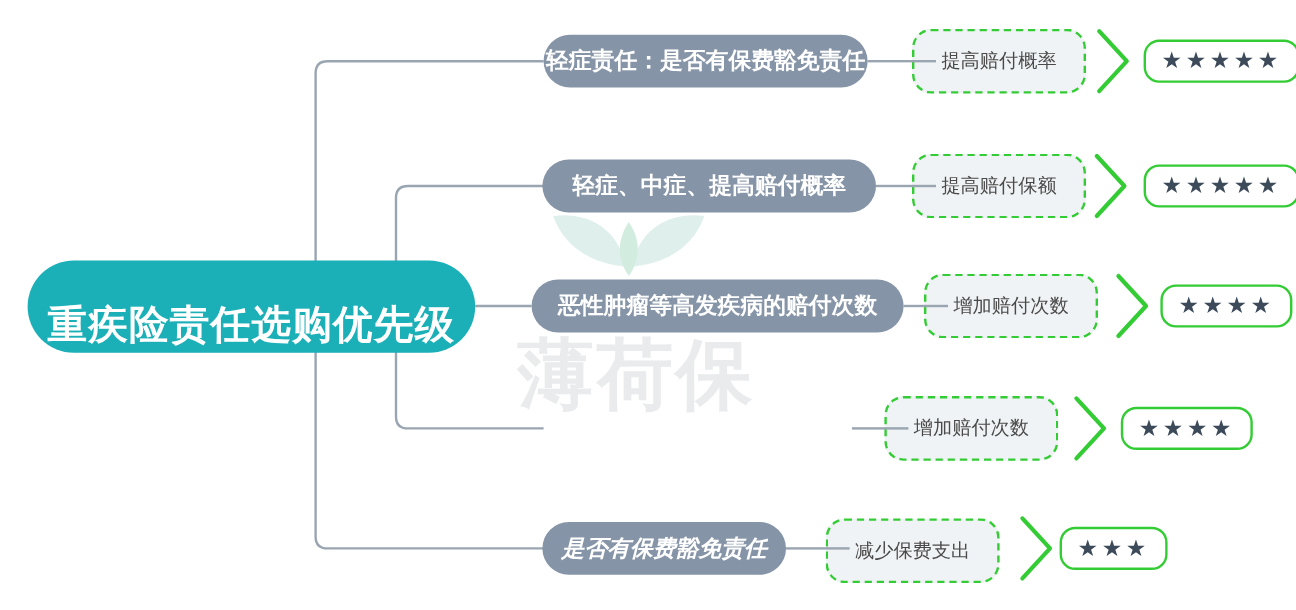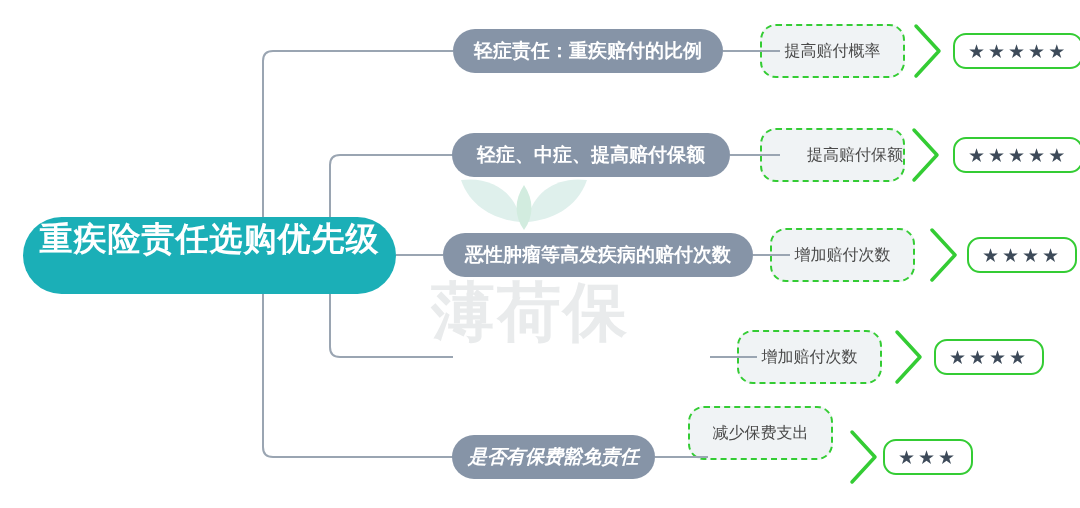--- a/index.html
+++ b/index.html
@@ -15,42 +15,42 @@
   .wm{position:absolute;z-index:0;}
   .wm-logo{left:458px;top:172px;}
   .wm-name{left:414px;top:280px;width:232px;font-size:64px;line-height:1;
     font-weight:bold;color:var(--wm-text);letter-spacing:2px;text-align:center;white-space:nowrap;}
 
   
   .connectors{position:absolute;left:0;top:0;z-index:1;}
 
   
   .root-node{position:absolute;left:23px;top:217px;width:373px;height:77px;z-index:2;
-    background:var(--teal);border-radius:39px;display:flex;align-items:flex-start;justify-content:center;
+    background:var(--teal);border-radius:39px;display:flex;align-items:flex-end;justify-content:center;
     color:#fff;font-size:33px;font-weight:600;letter-spacing:1px;font-family:Liberation Mono, monospace;}
 
   
   .branch-node{position:absolute;height:44px;z-index:2;background:var(--node-gray);
     border-radius:22px;display:flex;align-items:center;justify-content:center;
     color:#fff;font-size:19px;font-weight:600;white-space:nowrap;}
   .b1{left:453px;top:29px;width:270px;}
   .b2{left:452px;top:133px;width:278px;}
   .b3{left:443px;top:233px;width:310px;text-align:right;}
   .b4{left:452px;top:335px;width:258px;}
   .b5{left:452px;top:435px;width:203px;font-style:italic;}
 
   
   .action-node{position:absolute;width:145px;height:54px;z-index:2;background:var(--action-fill);
     border:2.5px dashed var(--green);border-radius:16px;display:flex;align-items:center;justify-content:center;
     color:var(--action-text);font-size:16px;white-space:nowrap;box-sizing:border-box;}
   .a1{left:760px;top:24px;}
-  .a2{left:760px;top:128px;justify-content:flex-end;}
+  .a2{left:760px;top:128px;}
   .a3{left:770px;top:228px;}
   .a4{left:737px;top:330px;}
-  .a5{left:688px;top:406px;}
+  .a5{left:688px;top:432px;}
 
   
   .stub{position:absolute;height:2px;background:var(--line-gray);z-index:3;}
   .st1{left:723px;top:50px;width:57px;}
   .st2{left:730px;top:154px;width:50px;}
   .st3{left:753px;top:254px;width:37px;}
   .st4{left:710px;top:356px;width:47px;}
   .st5{left:655px;top:456px;width:53px;}
 
   
@@ -92,35 +92,35 @@
       <path d="M330,292 V347 Q330,357 340,357 H453"></path>
       <path d="M263,293 V447 Q263,457 273,457 H453"></path>
     </g>
   </svg>
 
   <div class="root-node">
     <span>重疾险责任选购优先级</span>
   </div>
 
   <div class="branch-node b1">
-    <span>轻症责任：重疾赔付的比例</span>
+    <span>轻症责任：是否有保费豁免责任</span>
   </div>
   <div class="stub st1"></div>
   <div class="action-node a1">
     <span>提高赔付概率</span>
   </div>
   <svg class="chevron c1" width="30" height="62" viewBox="0 0 30 62">
     <polyline points="4,6 27,31 4,56" fill="none" stroke="var(--green)" stroke-width="3.5" stroke-linecap="round" stroke-linejoin="round"></polyline>
   </svg>
   <div class="star-box s1">
     <span>★★★★★</span>
   </div>
 
   <div class="branch-node b2">
-    <span>轻症、中症、提高赔付保额</span>
+    <span>轻症、中症、提高赔付概率</span>
   </div>
   <div class="stub st2"></div>
   <div class="action-node a2">
     <span>提高赔付保额</span>
   </div>
   <svg class="chevron c2" width="30" height="62" viewBox="0 0 30 62">
     <polyline points="4,6 27,31 4,56" fill="none" stroke="var(--green)" stroke-width="3.5" stroke-linecap="round" stroke-linejoin="round"></polyline>
   </svg>
   <div class="star-box s2">
     <span>★★★★★</span>

